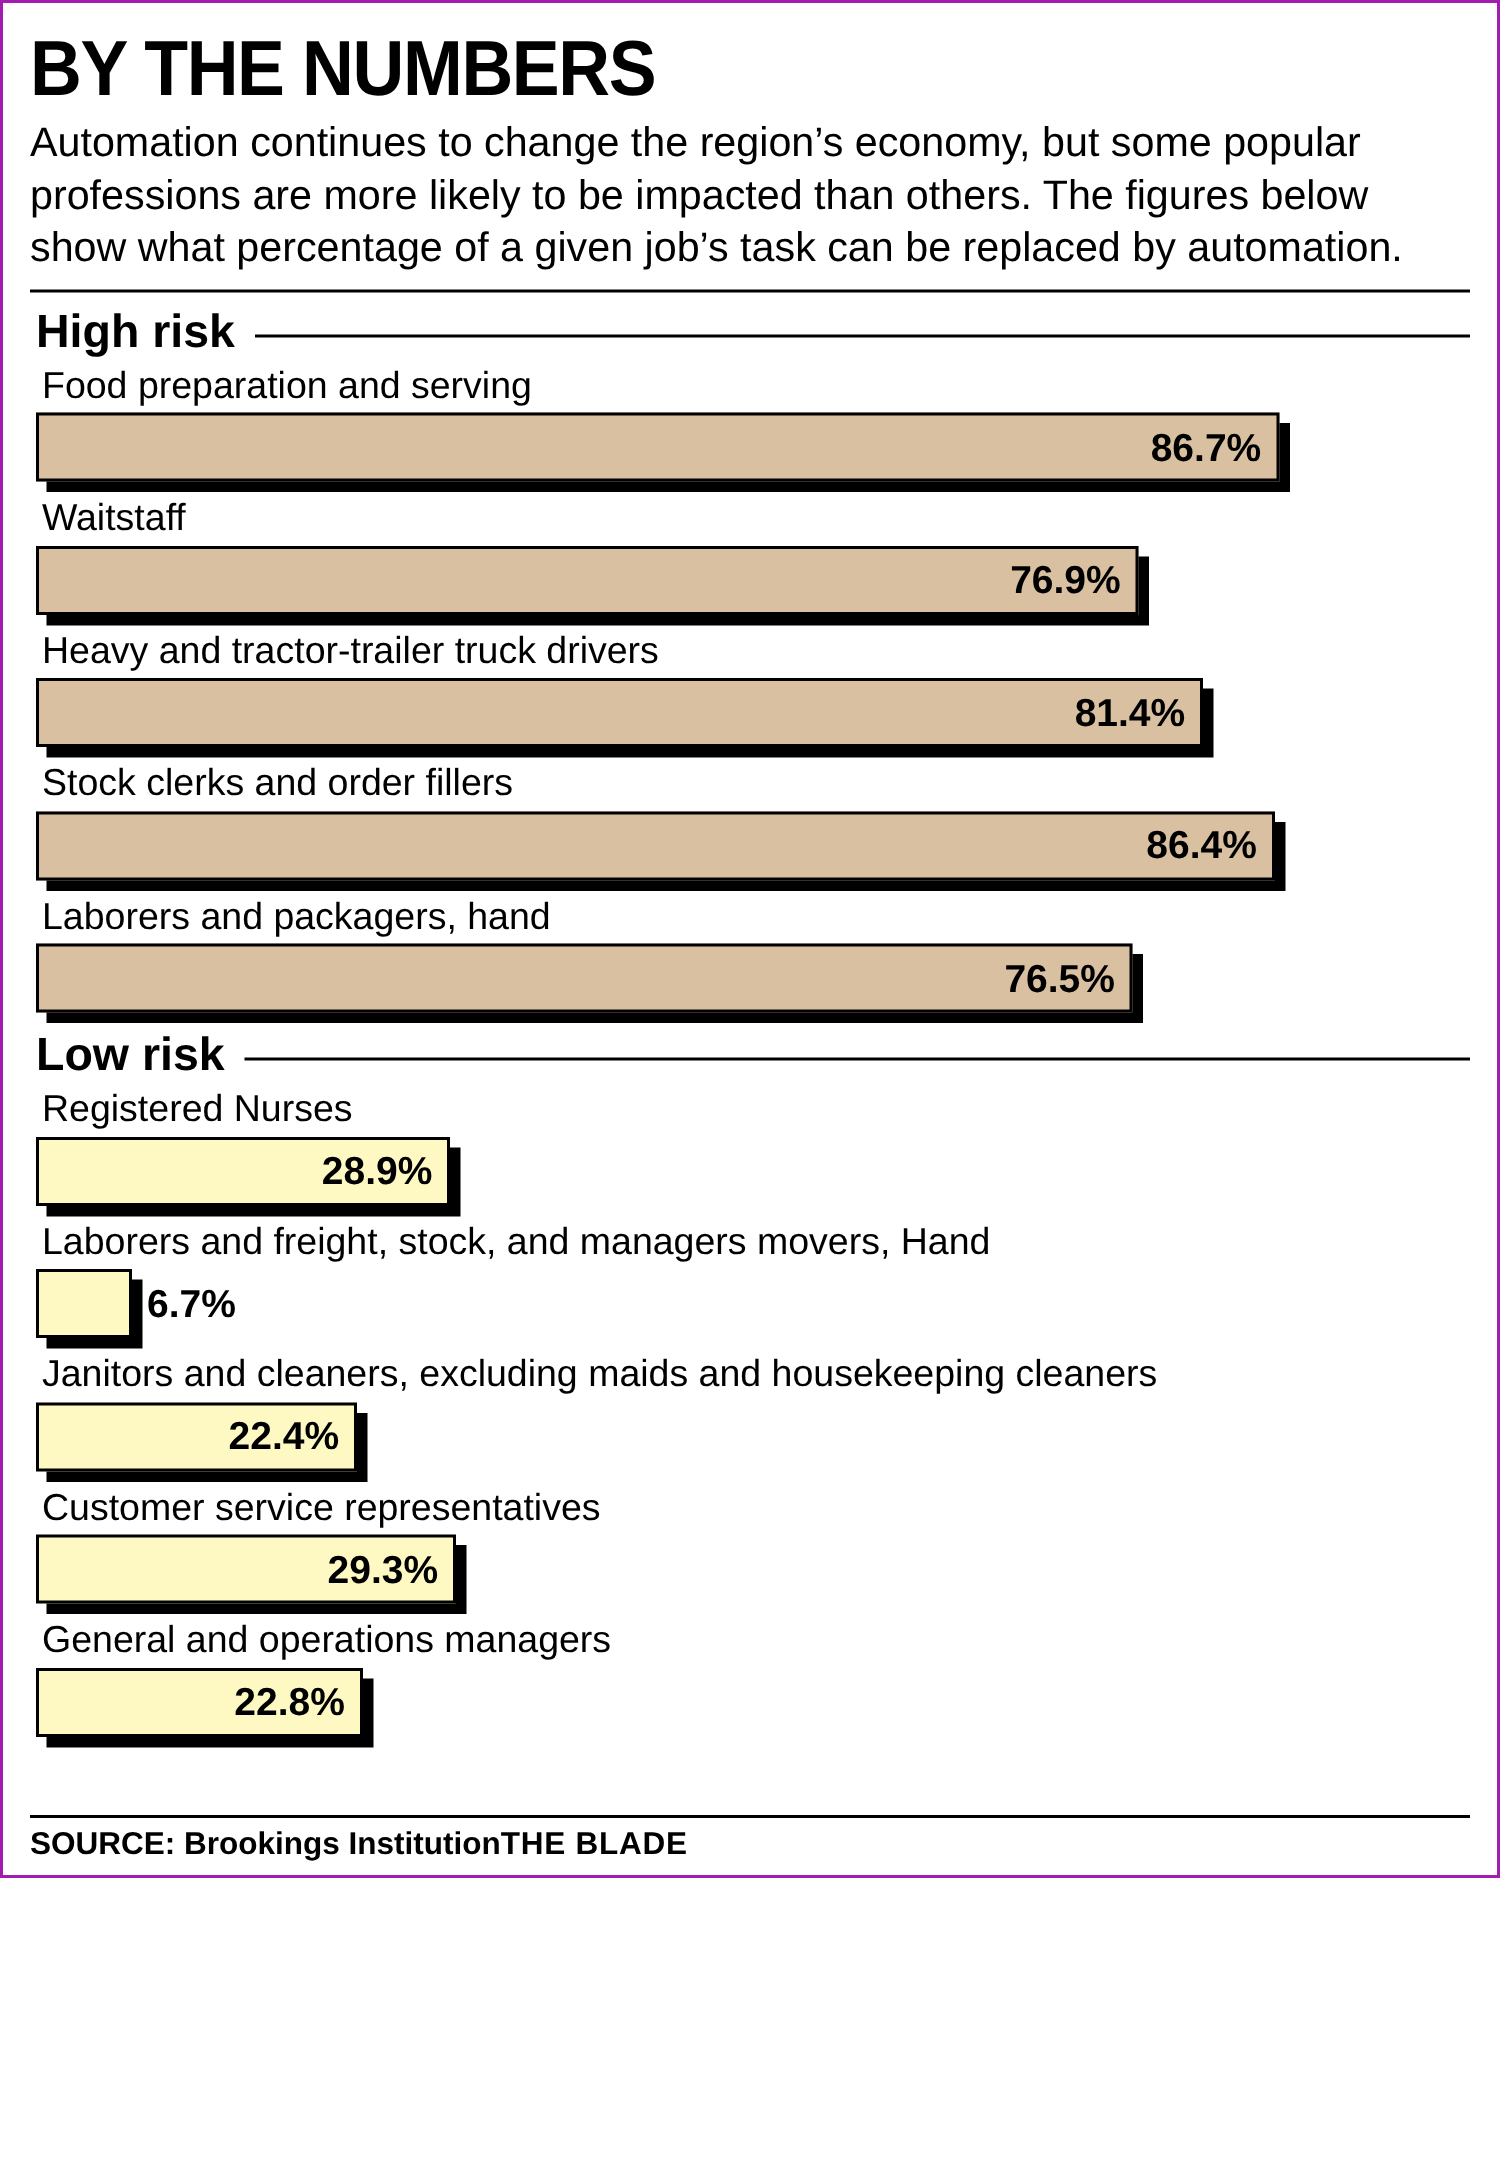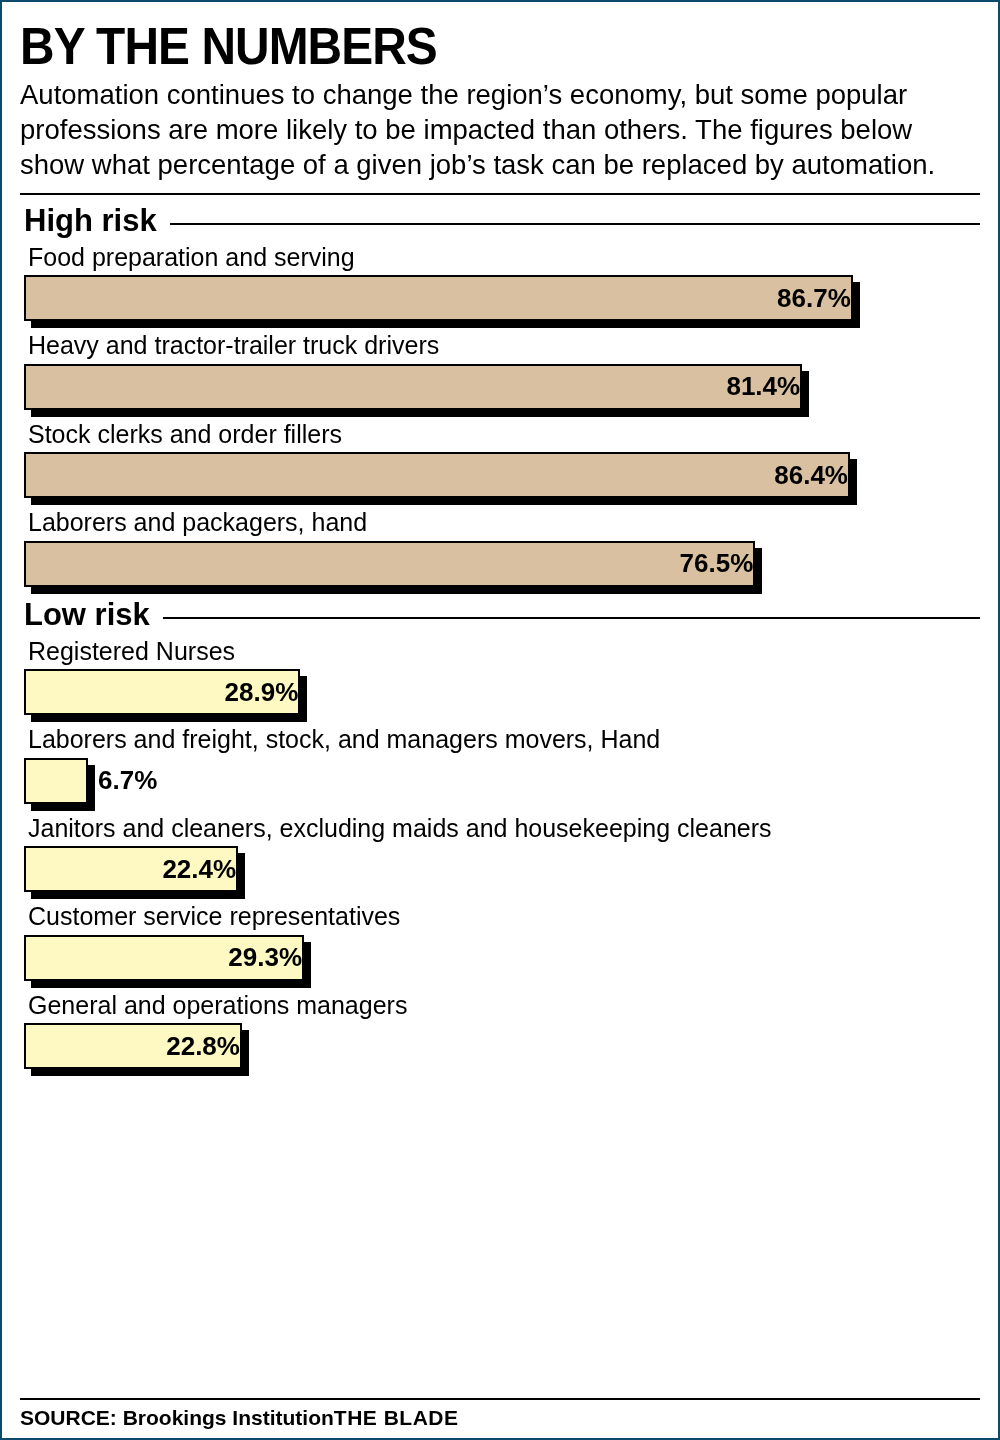--- a/index.html
+++ b/index.html
@@ -10,24 +10,24 @@
   body {
     width: 1000px;
     height: 1440px;
     font-family: "Liberation Sans", sans-serif;
     color: #000000;
     overflow: hidden;
   }
   .page {
     position: relative;
     width: 1000px;
-    height: 1440px;
+    height: 1252px;
     box-sizing: border-box;
     padding: 14px 18px 0 18px;
-    border: 2px solid #0c4a6e;
+    border: 2px solid #a21caf;
   }
   .headline {
     font-family: "Liberation Sans", sans-serif;
     font-weight: bold;
     font-size: 52px;
     letter-spacing: -1px;
     line-height: 1.0;
     margin: 4px 0 6px 0;
     transform: scaleX(0.92);
     transform-origin: left center;
@@ -88,20 +88,21 @@
     box-shadow: 7px 7px 0 #000;
     display: flex;
     align-items: center;
     justify-content: flex-end;
   }
   .bar.high { background: #d8c0a0; }
   .bar.low  { background: #fef9c3; }
   .bar .val {
     font-size: 26px;
     font-weight: bold;
+    padding-right: 10px;
     white-space: nowrap;
   }
   .bar .val.outside {
     position: absolute;
     left: calc(100% + 12px);
     padding-right: 0;
   }
   .low-wrap { }
   .footer {
     position: absolute;
@@ -143,20 +144,28 @@
 
     <div class="bar-group">
       <div class="bar-label">Food preparation and serving</div>
       <div class="bar-row">
         <div class="bar high" style="width:86.7%">
           <span class="val">86.7%</span>
         </div>
       </div>
     </div>
 
+    <div class="bar-group">
+      <div class="bar-label">Waitstaff</div>
+      <div class="bar-row">
+        <div class="bar high" style="width:76.9%">
+          <span class="val">76.9%</span>
+        </div>
+      </div>
+    </div>
 
     <div class="bar-group">
       <div class="bar-label">Heavy and tractor-trailer truck drivers</div>
       <div class="bar-row">
         <div class="bar high" style="width:81.4%">
           <span class="val">81.4%</span>
         </div>
       </div>
     </div>
 

